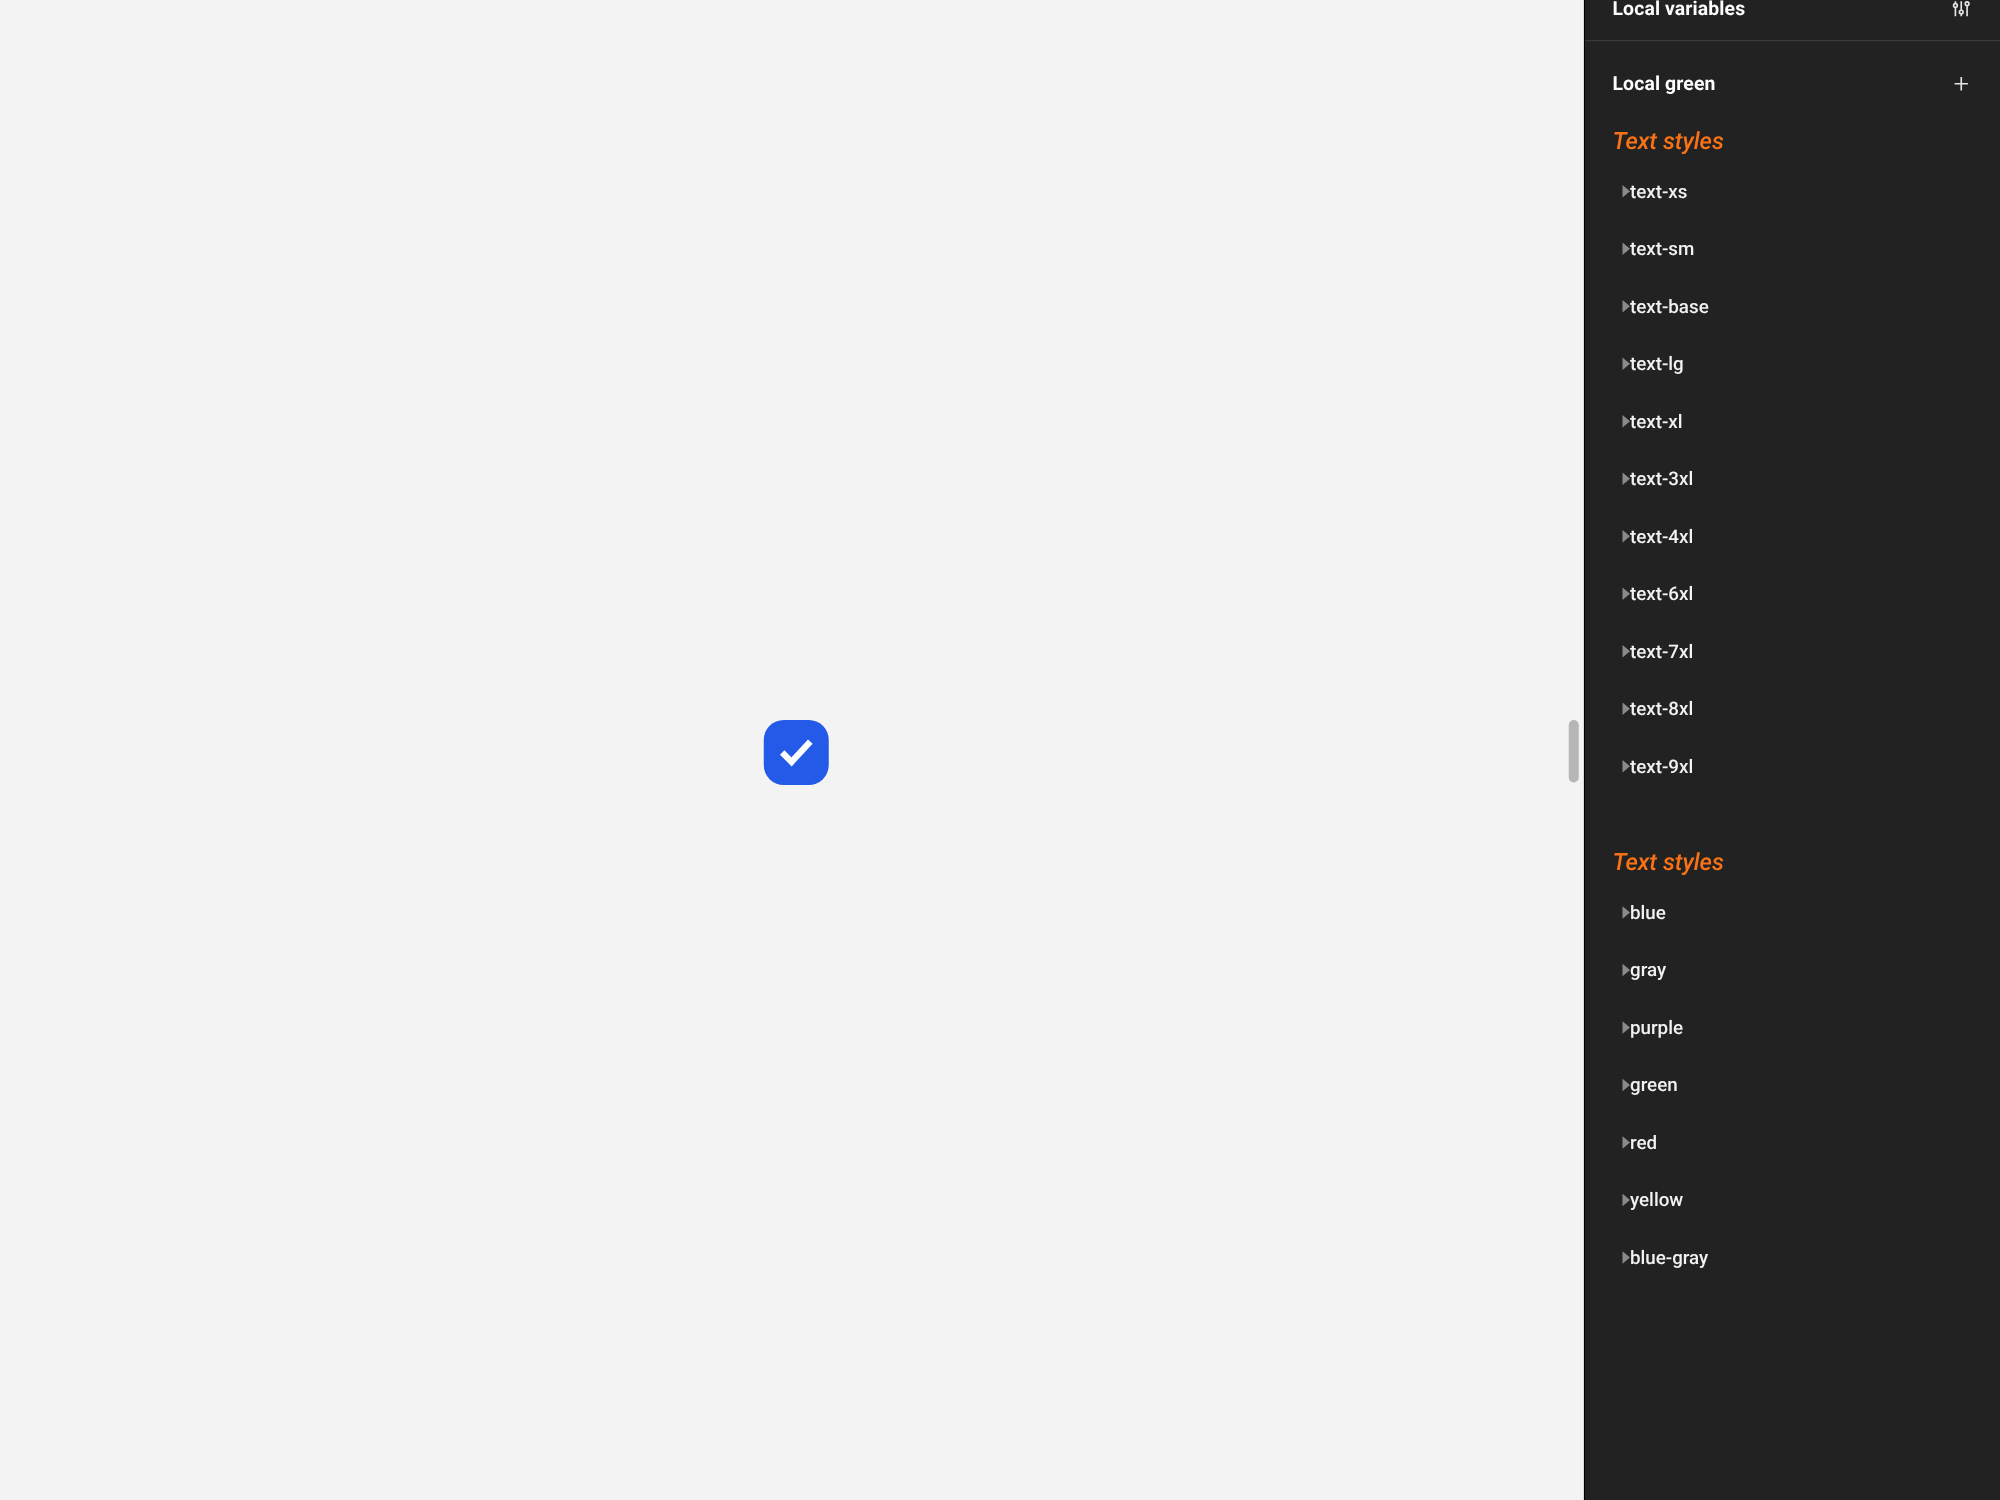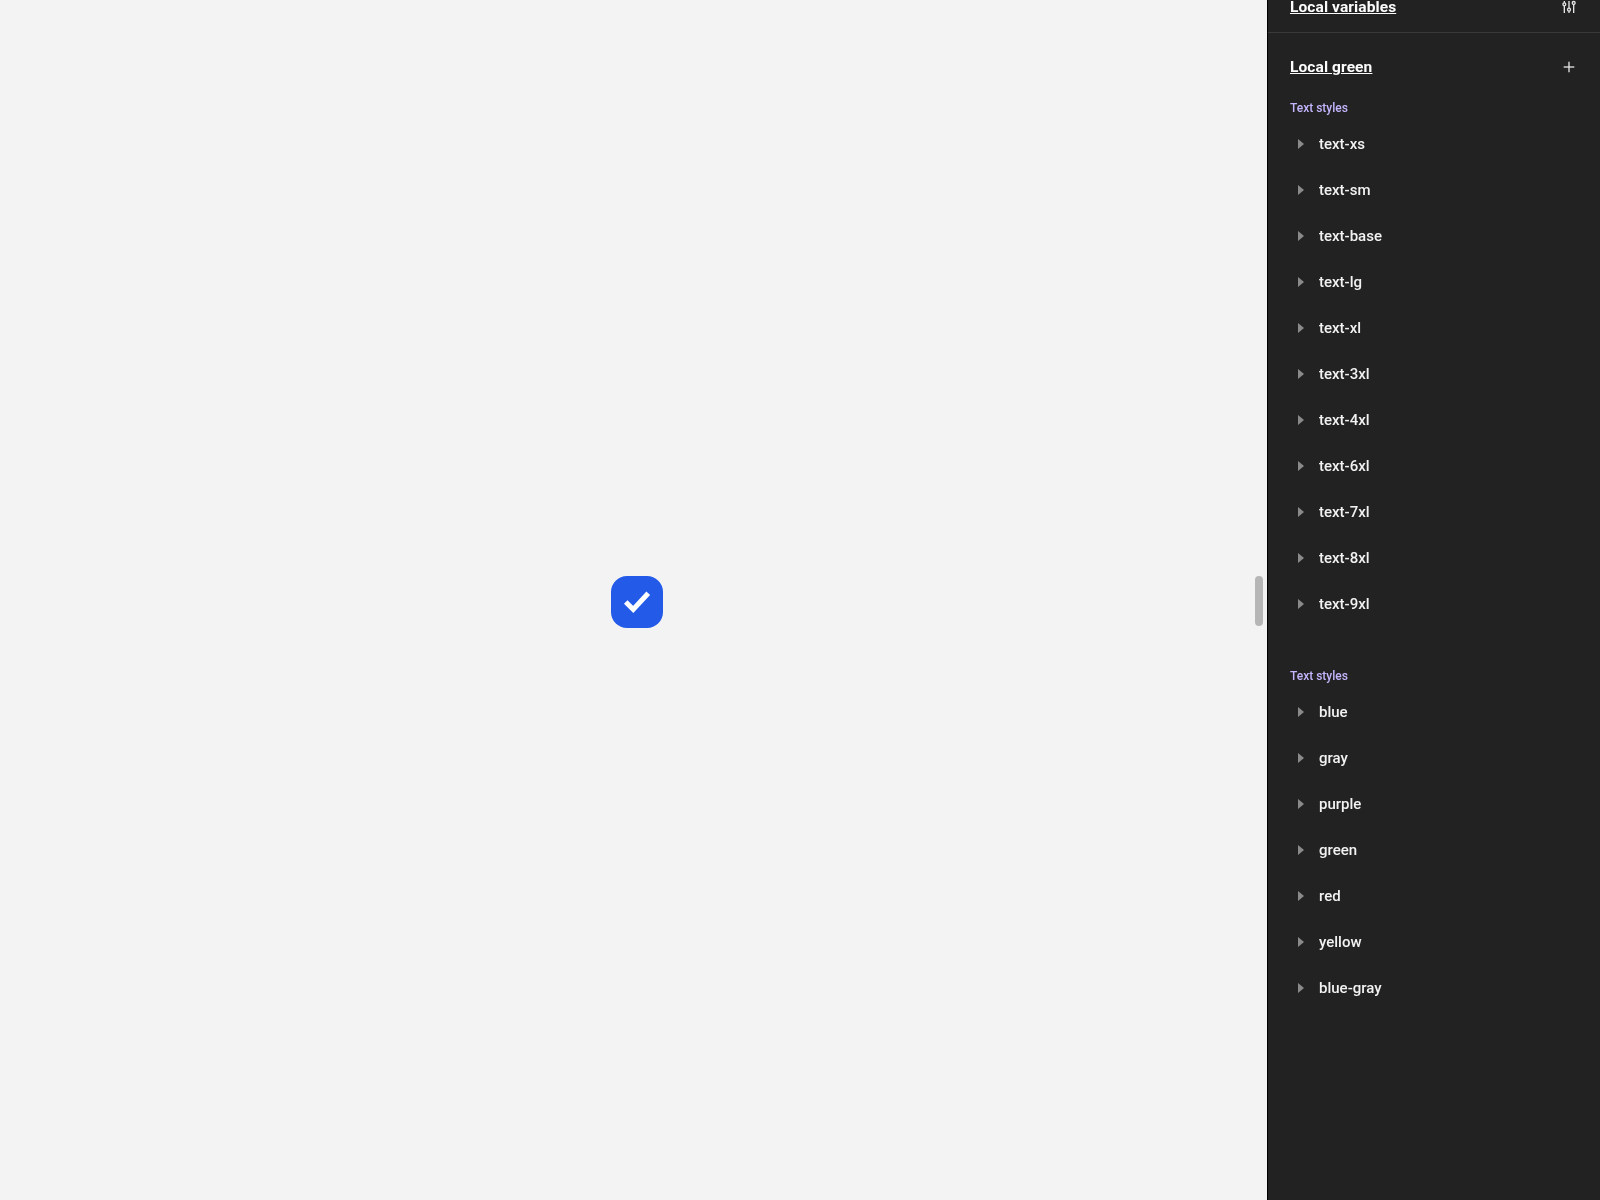--- a/index.html
+++ b/index.html
@@ -50,42 +50,42 @@
   .section-header {
     display: flex;
     align-items: center;
     justify-content: space-between;
     height: 36px;
     padding: 16px 22px;
     font-weight: 700;
     font-size: 15.5px;
     color: #fcfcfc;
     letter-spacing: 0.1px;
-    text-decoration: underline;
   }
   .section-header.truncated-top { height: 14px; align-items: flex-end; overflow: hidden; }
   .section-header .icon-btn {
     width: 18px; height: 18px; display: flex; align-items: center; justify-content: center;
     color: #e4e4e4;
   }
   .divider { height: 1px; background: #3a3a3a; margin: 0; }
 
   .group-label {
     padding: 20px 22px 6px 22px;
-    font-size: 12px;
+    font-size: 19px;
     font-weight: 500;
-    color: #c4b5fd;
+    color: #f97316;
+    font-style: italic;
   }
   .style-list { display: flex; flex-direction: column; }
   .style-row {
     display: flex;
     align-items: center;
     height: 46px;
     padding-left: 30px;
-    gap: 15px;
+    gap: 0;
     font-size: 15px;
     font-weight: 500;
     color: #f2f2f2;
     cursor: pointer;
   }
   .disclosure {
     width: 0; height: 0;
     border-top: 5px solid transparent;
     border-bottom: 5px solid transparent;
     border-left: 6px solid #8a8a8a;

